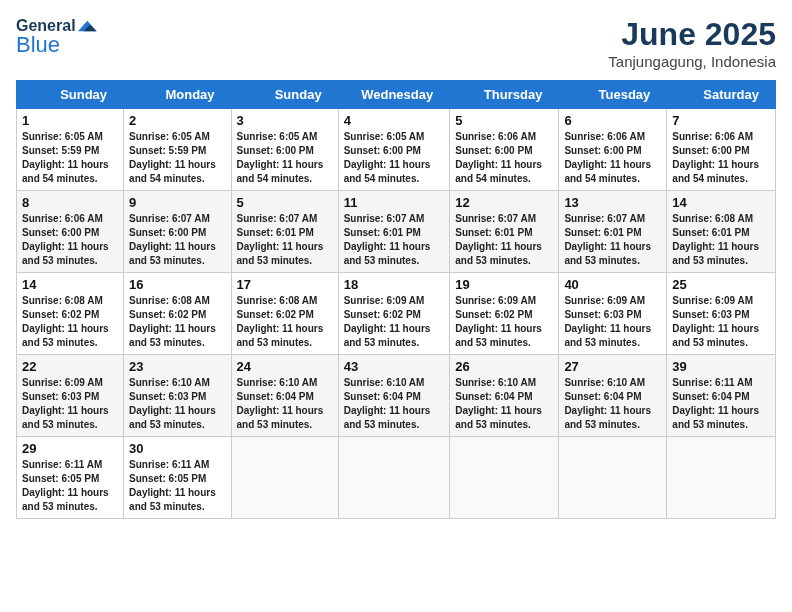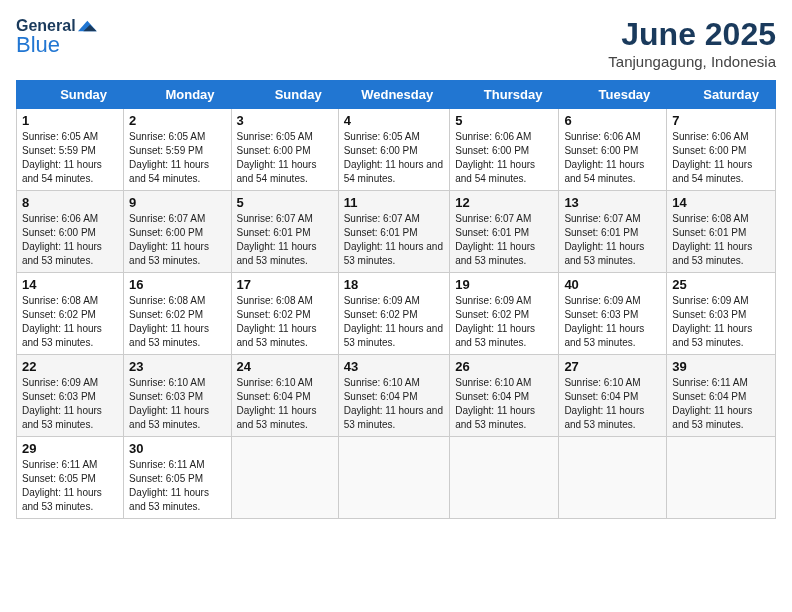--- a/index.html
+++ b/index.html
@@ -80,20 +80,21 @@
       font-size: 13px;
       font-weight: bold;
       color: #111;
       display: block;
       margin-bottom: 2px;
     }
     .day-info {
       color: #222;
       font-size: 10px;
       line-height: 1.4;
+      font-weight: bold;
     }
     .empty-cell {
       background: #f9f9f9;
     }
   </style>
 </head>
 <body>
 
 <div class="header">
   <div class="logo">

